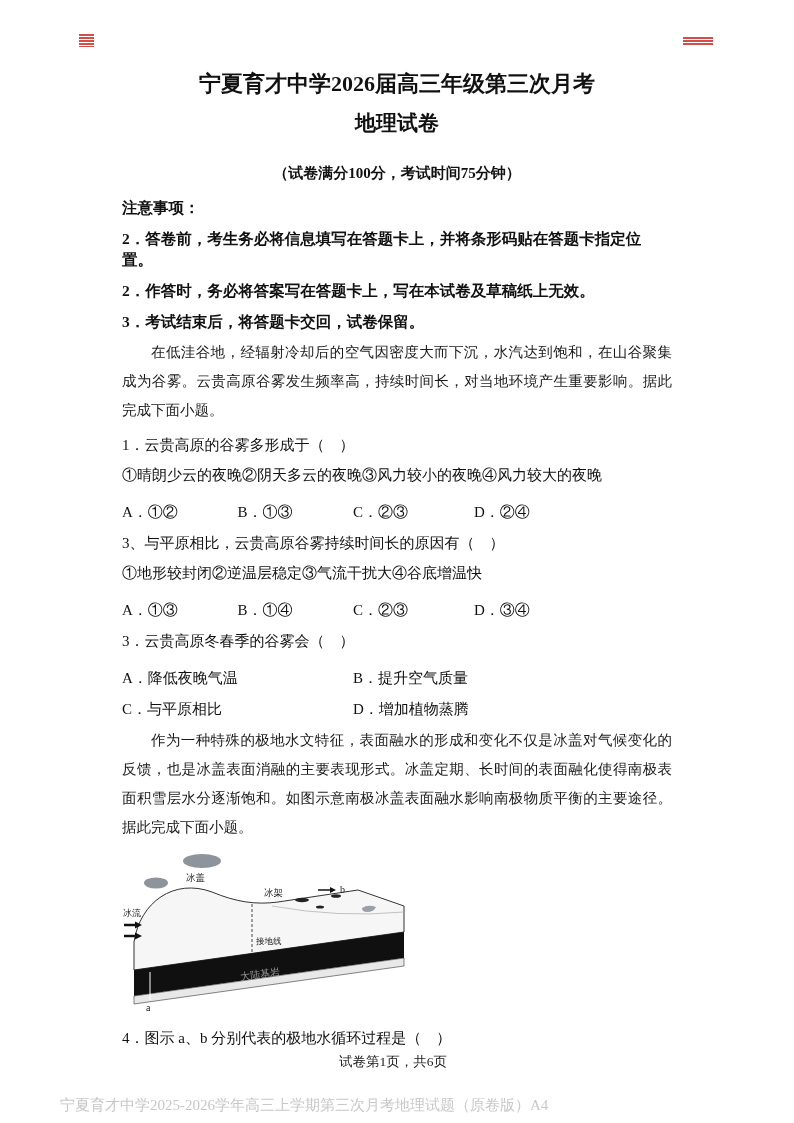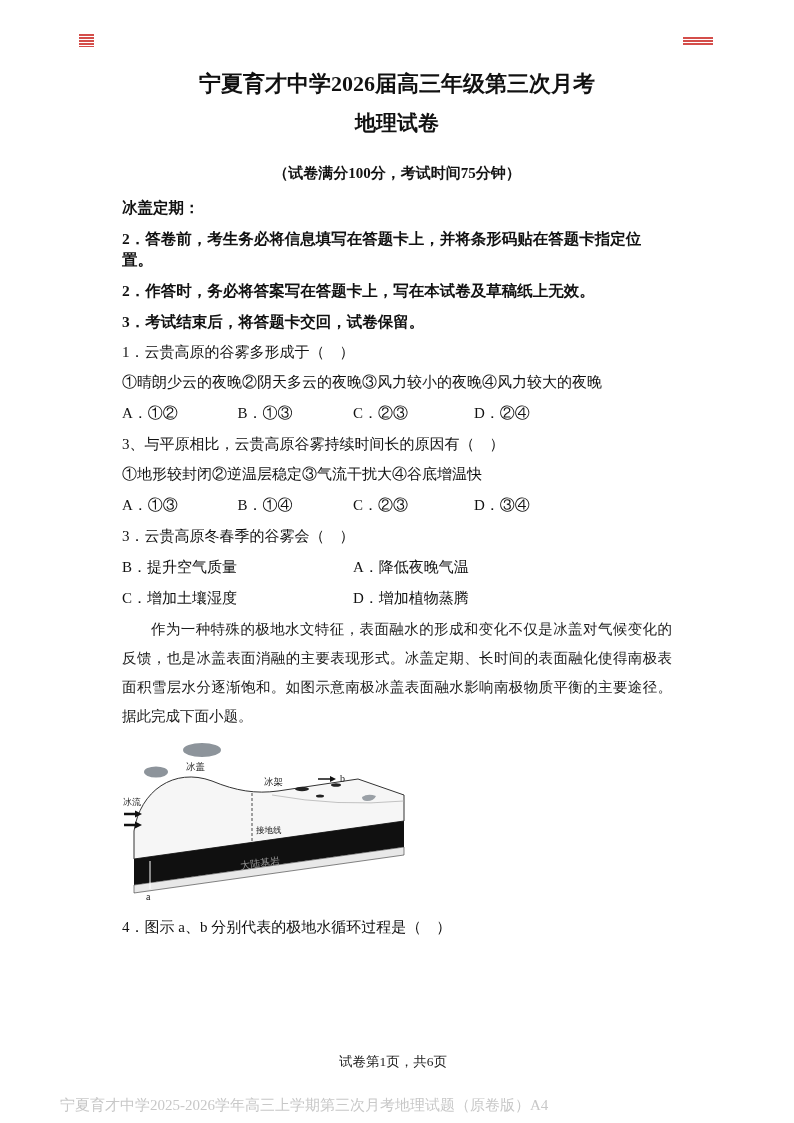--- a/index.html
+++ b/index.html
@@ -30,21 +30,21 @@
     line-height: 29px;
     margin-top: 6px;
     text-indent: 2em;
     text-align: justify;
     color: #1a1a1a;
   }
 
   .stem    { font-size: 15px; margin-top: 10px; line-height: 21px; }
   .subline { font-size: 15px; margin-top: 9px; line-height: 21px; }
 
-  .options { margin-top: 10px; font-size: 15px; line-height: 21px; }
+  .options { margin-top: 16px; font-size: 15px; line-height: 21px; }
   .options-4 { display: grid; grid-template-columns: 21% 21% 22% 36%; }
   .options-2 { display: grid; grid-template-columns: 42% 58%; row-gap: 10px; }
 
   .figure { margin-top: 8px; width: 300px; }
 
   .footer-page {
     position: absolute;
     left: 0; right: 8px;
     bottom: 52px;
     text-align: center;
@@ -77,26 +77,27 @@
 
   <div class="red-mark left"></div>
   <div class="red-mark right"></div>
 
   <div class="content">
 
     <h1 class="title">宁夏育才中学2026届高三年级第三次月考</h1>
     <h2 class="subject">地理试卷</h2>
     <div class="meta">（试卷满分100分，考试时间75分钟）</div>
 
-    <div class="notice-heading">冰盖定期：</div>
+    <div class="notice-heading">注意事项：</div>
     <div class="notice-item">2．答卷前，考生务必将信息填写在答题卡上，并将条形码贴在答题卡指定位置。</div>
     <div class="notice-item">2．作答时，务必将答案写在答题卡上，写在本试卷及草稿纸上无效。</div>
     <div class="notice-item">3．考试结束后，将答题卡交回，试卷保留。</div>
 
 
+    <p class="passage">在低洼谷地，经辐射冷却后的空气因密度大而下沉，水汽达到饱和，在山谷聚集成为谷雾。云贵高原谷雾发生频率高，持续时间长，对当地环境产生重要影响。据此完成下面小题。</p>
 
     <div class="stem">1．云贵高原的谷雾多形成于（　）</div>
     <div class="subline">①晴朗少云的夜晚②阴天多云的夜晚③风力较小的夜晚④风力较大的夜晚</div>
     <div class="options options-4">
       <span>A．①②</span>
       <span>B．①③</span>
       <span>C．②③</span>
       <span>D．②④</span>
     </div>
 
@@ -104,23 +105,23 @@
     <div class="subline">①地形较封闭②逆温层稳定③气流干扰大④谷底增温快</div>
     <div class="options options-4">
       <span>A．①③</span>
       <span>B．①④</span>
       <span>C．②③</span>
       <span>D．③④</span>
     </div>
 
     <div class="stem">3．云贵高原冬春季的谷雾会（　）</div>
     <div class="options options-2">
+      <span>A．降低夜晚气温</span>
       <span>B．提升空气质量</span>
-      <span>A．降低夜晚气温</span>
-      <span>C．增加土壤湿度</span>
+      <span>C．与平原相比</span>
       <span>D．增加植物蒸腾</span>
     </div>
 
     <p class="passage">作为一种特殊的极地水文特征，表面融水的形成和变化不仅是冰盖对气候变化的反馈，也是冰盖表面消融的主要表现形式。冰盖定期、长时间的表面融化使得南极表面积雪层水分逐渐饱和。如图示意南极冰盖表面融水影响南极物质平衡的主要途径。据此完成下面小题。</p>
 
     <div class="figure">
       <svg width="292" height="164" viewBox="0 0 292 164">
 
         <ellipse cx="80" cy="11" rx="19" ry="7" fill="#8d949b"></ellipse>
         <ellipse cx="34" cy="33" rx="12" ry="5.5" fill="#8d949b"></ellipse>

